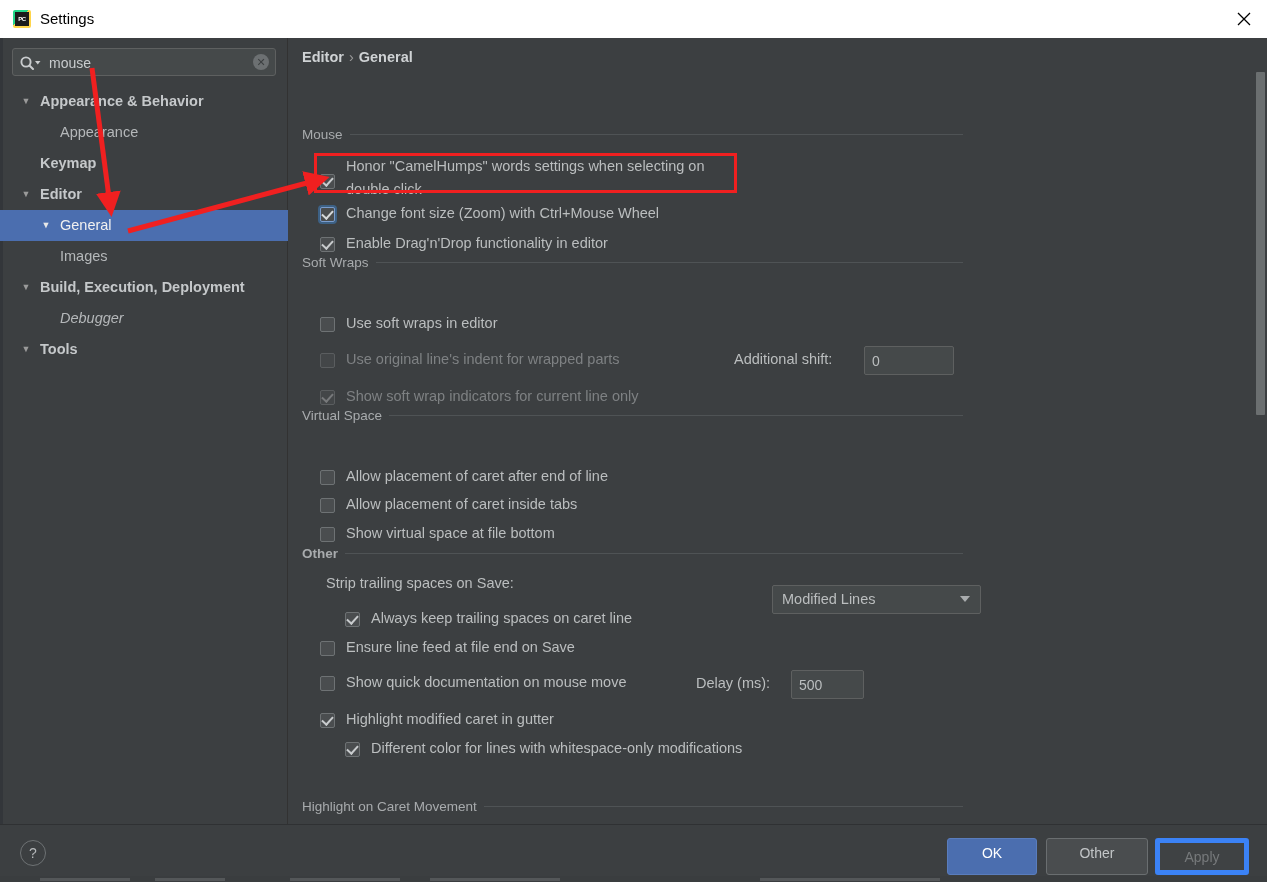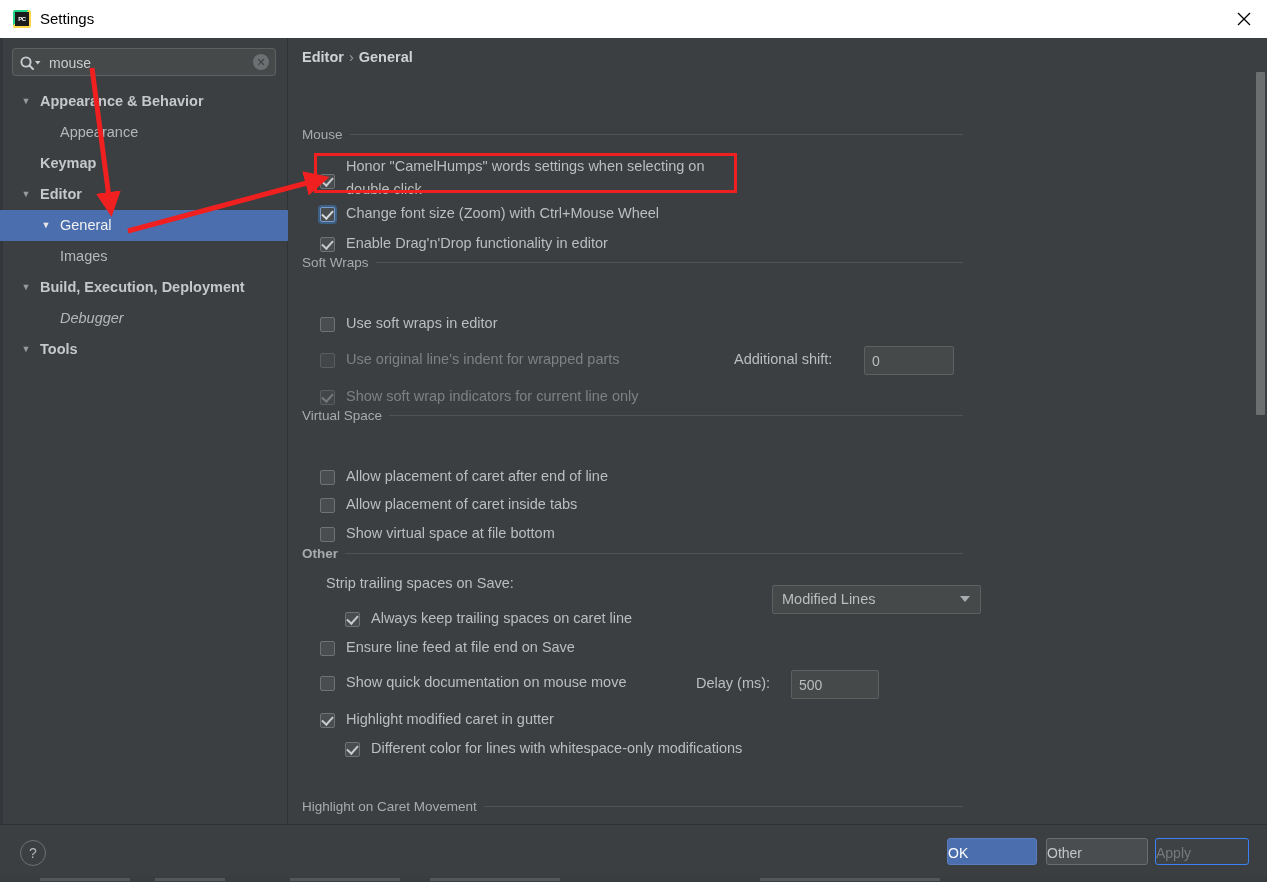--- a/index.html
+++ b/index.html
@@ -311,43 +311,44 @@
     box-sizing: border-box;
     color: #b5b8ba;
     font-size: 14px;
     line-height: 24px;
     text-align: center;
     cursor: default;
   }
   .btn {
     position: absolute;
     top: 838px;
-    height: 27px;
+    height: 37px;
     border-radius: 3px;
     box-sizing: border-box;
     font-size: 14px;
     line-height: 29px;
+    text-align: center;
     cursor: default;
   }
   .btn-ok {
     left: 947px; width: 90px;
     background: #4b6eaf;
     border: 1px solid #5a7dbd;
     color: #ffffff;
   }
   .btn-cancel {
     left: 1046px; width: 102px;
     background: #4a4d4f;
     border: 1px solid #6a6e70;
     color: #c3c6c8;
   }
   .btn-apply {
     left: 1155px; width: 94px;
     background: #3f4244;
-    border: 1px solid #3b82f6;
+    border: 5px solid #3b82f6;
     color: #76797b;
   }
 
   
   .anno-rect {
     position: absolute;
     left: 314px; top: 153px;
     width: 423px; height: 40px;
     border: 3px solid #f02020;
     box-sizing: border-box;
@@ -527,21 +528,21 @@
         <div class="cb unchecked" style="left:0; top:0;"></div>
         <div class="cb-label" style="left:26px; top:-2px;">Ensure line feed at file end on Save</div>
       </div>
 
       <div class="row" style="left:32px; top:638px;">
         <div class="cb unchecked" style="left:0; top:0;"></div>
         <div class="cb-label" style="left:26px; top:-2px;">Show quick documentation on mouse move</div>
       </div>
 
       <div class="static-label" style="left:408px; top:637px;">Delay (ms):</div>
-      <input class="textfield" style="left: 503px; top: 632px; width: 88px; height: 29px;" type="text" value="500">
+      <input class="textfield" style="left: 503px; top: 632px; width: 73px; height: 29px;" type="text" value="500">
 
       <div class="row" style="left:32px; top:675px;">
         <div class="cb checked" style="left:0; top:0;"></div>
         <div class="cb-label" style="left:26px; top:-2px;">Highlight modified caret in gutter</div>
       </div>
 
       <div class="row" style="left:57px; top:704px;">
         <div class="cb checked" style="left:0; top:0;"></div>
         <div class="cb-label" style="left:26px; top:-2px;">Different color for lines with whitespace-only modifications</div>
       </div>

